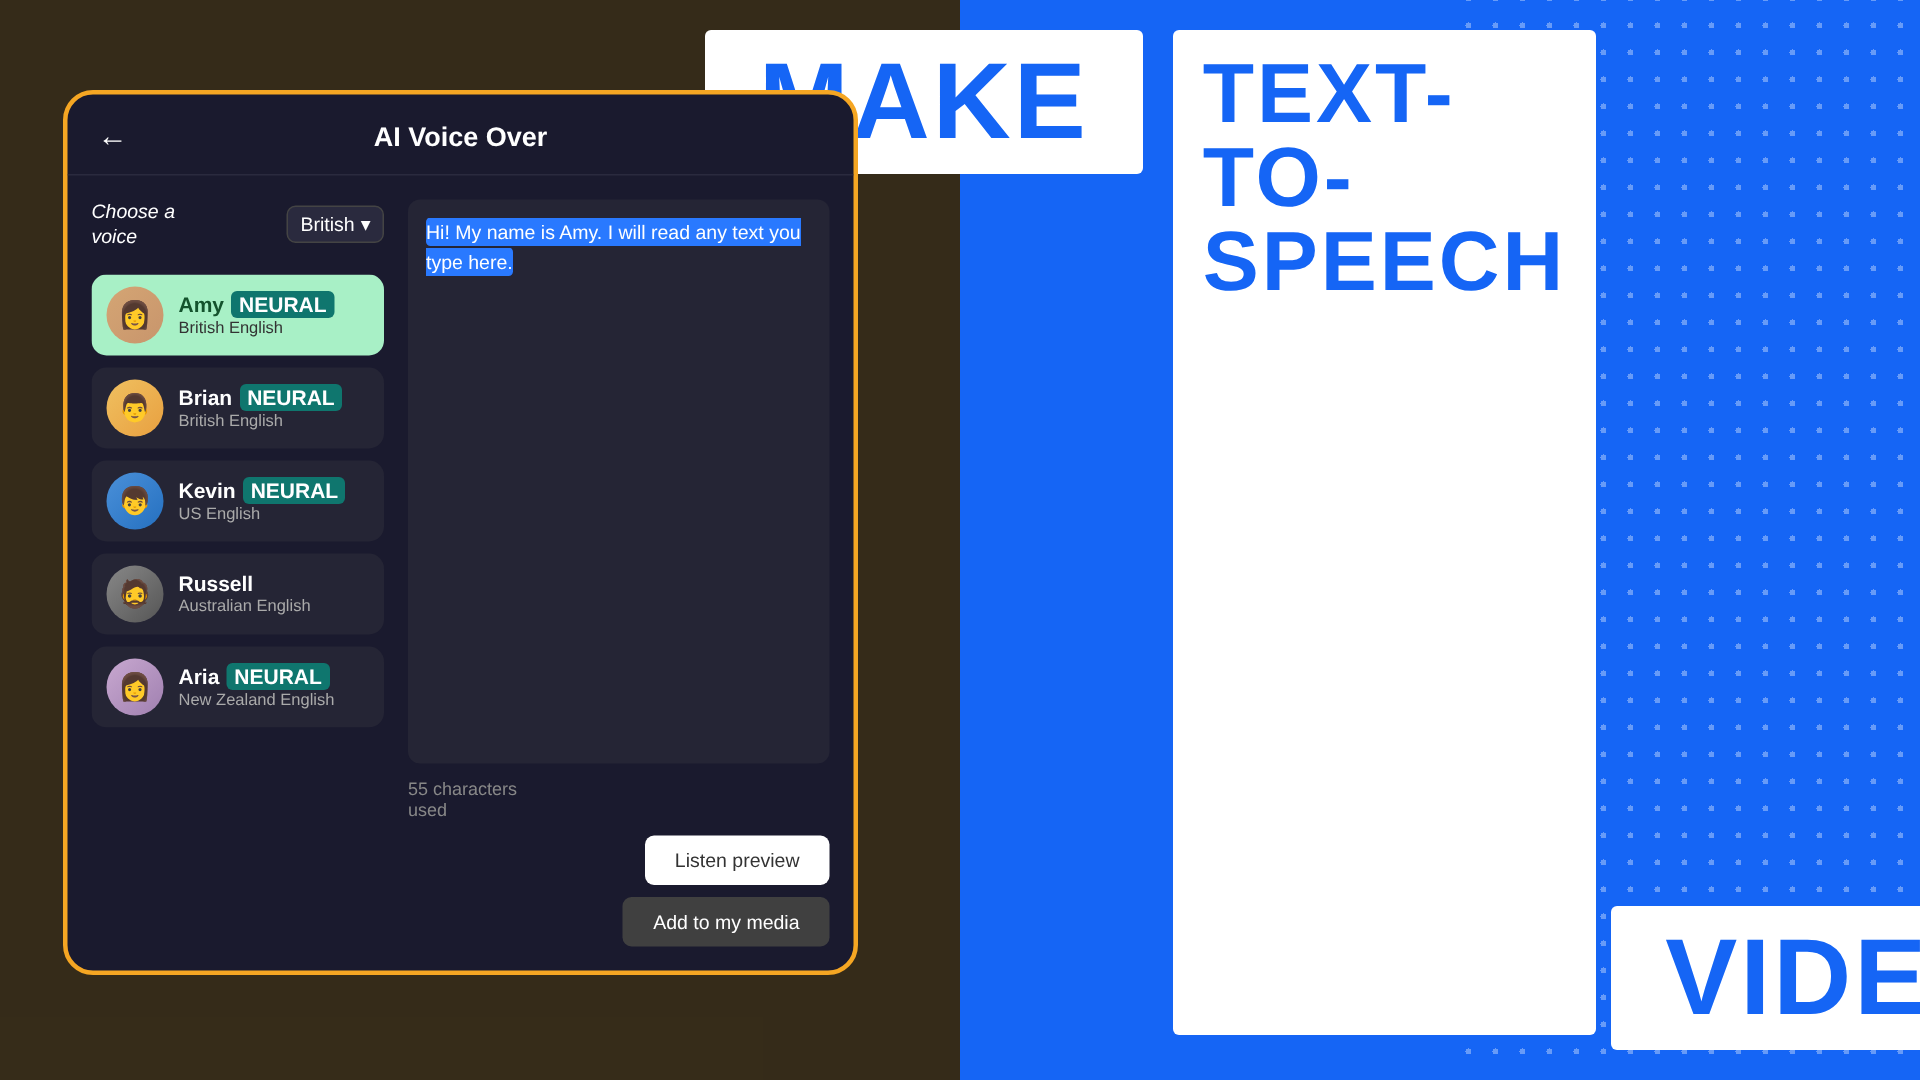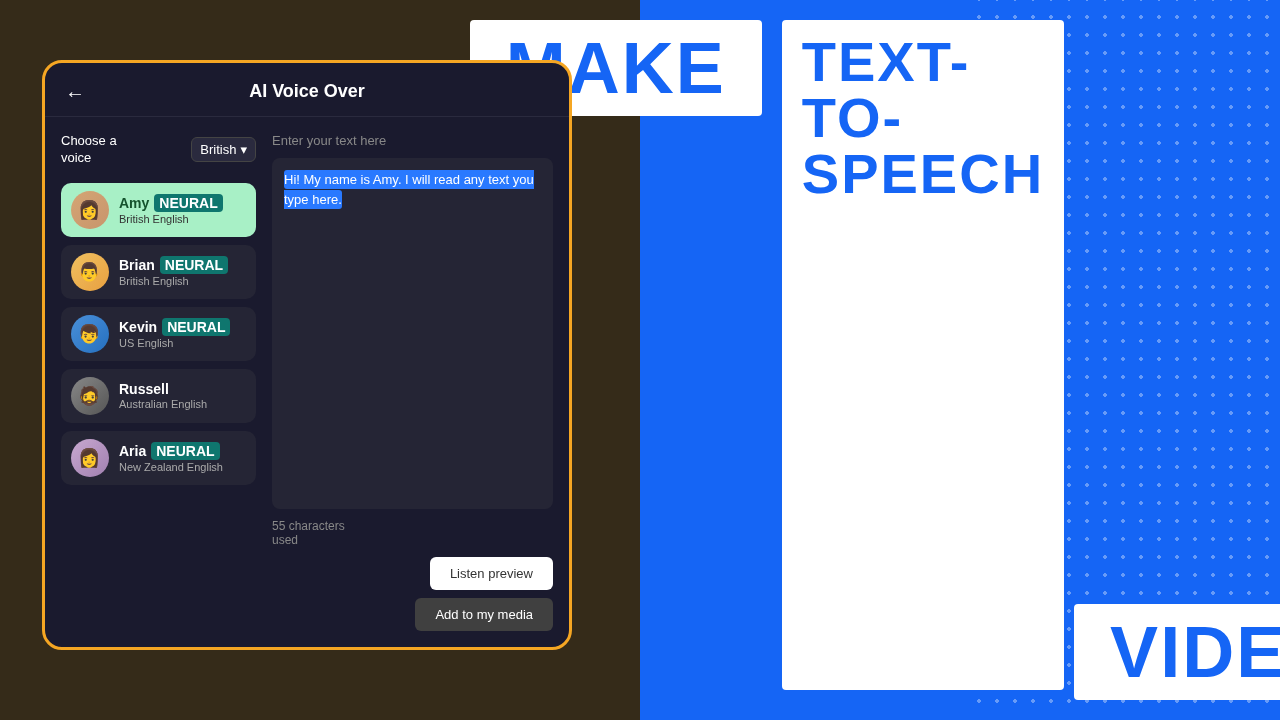--- a/index.html
+++ b/index.html
@@ -112,20 +112,21 @@
       align-items: center;
       justify-content: space-between;
       margin-bottom: 6px;
     }
 
     .choose-voice-label {
       color: #fff;
       font-size: 13px;
       font-weight: 500;
       line-height: 1.3;
+      font-style: italic;
     }
 
     .language-dropdown {
       background: #2a2a3e;
       border: 1px solid #444;
       border-radius: 6px;
       color: #fff;
       font-size: 13px;
       padding: 4px 8px;
       cursor: pointer;
@@ -458,21 +459,20 @@
               <span class="neural-badge">Neural</span>
             </div>
             <span class="voice-lang">New Zealand English</span>
           </div>
         </div>
 
       </div>
     </div>
 
     <div class="text-panel">
-      <span class="text-area-label">Enter your text here</span>
       <div class="text-input-area">
         <span class="text-highlight">Hi! My name is Amy. I will read any text you type here.</span>
       </div>
       <div class="char-count">55 characters<br>used</div>
       <div class="action-buttons">
         <button class="btn-listen">Listen preview</button>
         <button class="btn-add">Add to my media</button>
       </div>
     </div>
 

